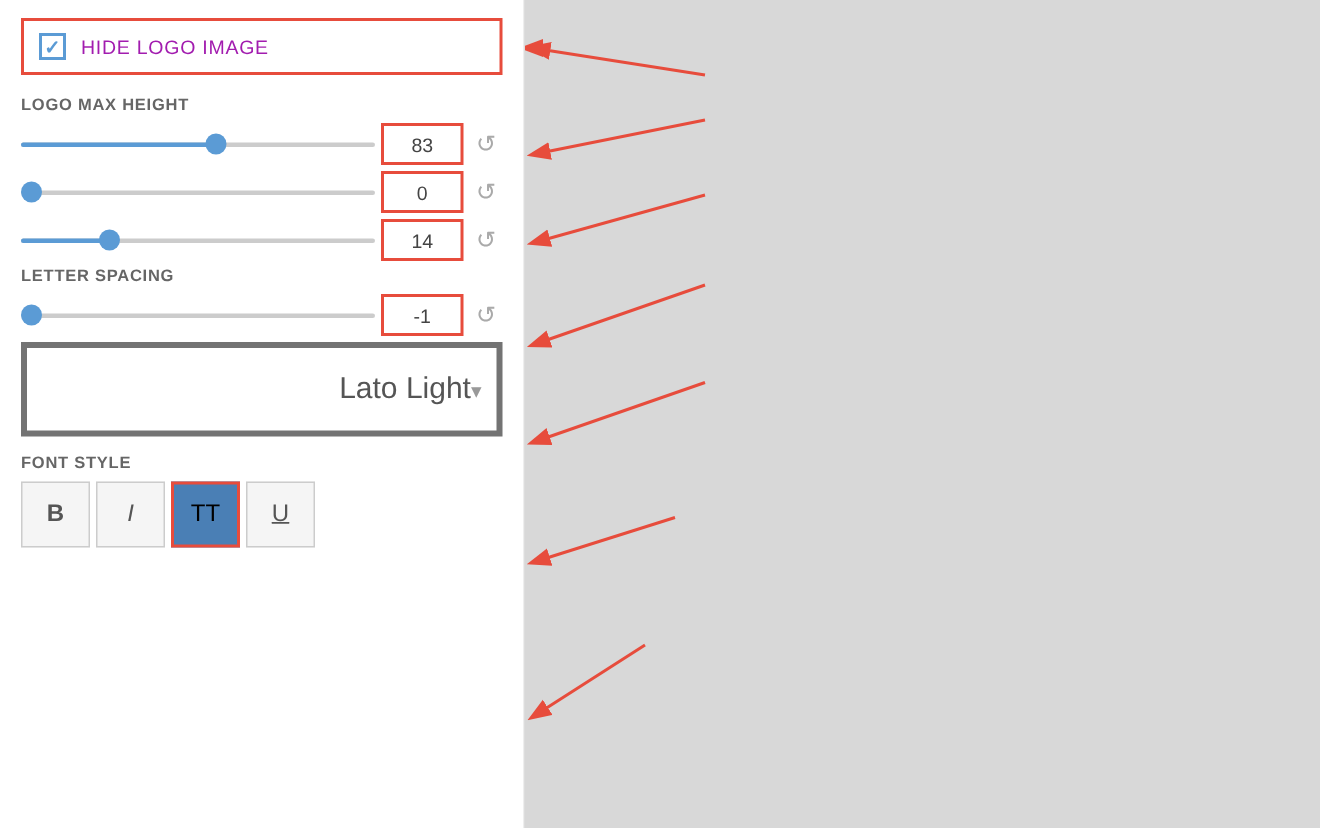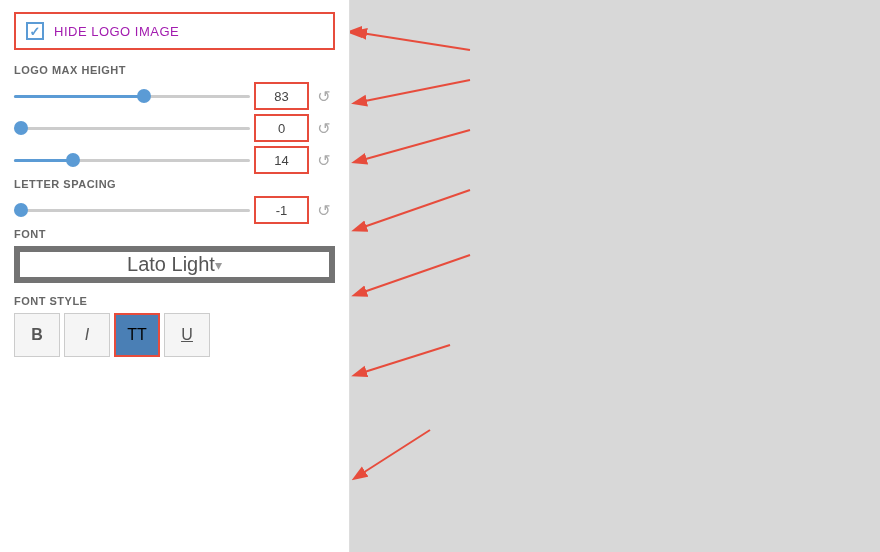--- a/index.html
+++ b/index.html
@@ -135,25 +135,25 @@
       display: flex;
       align-items: center;
       justify-content: center;
       color: #aaa;
       font-size: 16px;
       flex-shrink: 0;
     }
 
     
     .font-dropdown {
-      border: 6px solid #737373;
-      padding: 1px 10px;
-      display: flex;
-      align-items: center;
-      justify-content: center;
+      border: 4px solid #737373;
+      padding: 16px 10px;
+      display: flex;
+      align-items: center;
+      justify-content: flex-end;
       margin-bottom: 12px;
       cursor: pointer;
       background: #fff;
     }
 
     .font-dropdown-label {
       font-size: 20px;
       color: #555;
     }
 
@@ -253,21 +253,20 @@
     <div class="slider-container">
       <div class="slider-track">
         <div class="slider-fill" style="width:0%"></div>
         <div class="slider-thumb" style="left: calc(0% - 0px)"></div>
       </div>
     </div>
     <div class="value-box">-1</div>
     <button class="reset-btn">↺</button>
   </div>
 
-  <div class="section-label">FONT</div>
   <div class="font-dropdown">
     <span class="font-dropdown-label">Lato Light</span>
     <span class="dropdown-arrow">▾</span>
   </div>
 
   <div class="section-label">FONT STYLE</div>
   <div class="font-style-row">
     <button class="style-btn bold-btn">B</button>
     <button class="style-btn italic-btn">
         <em>I</em>

